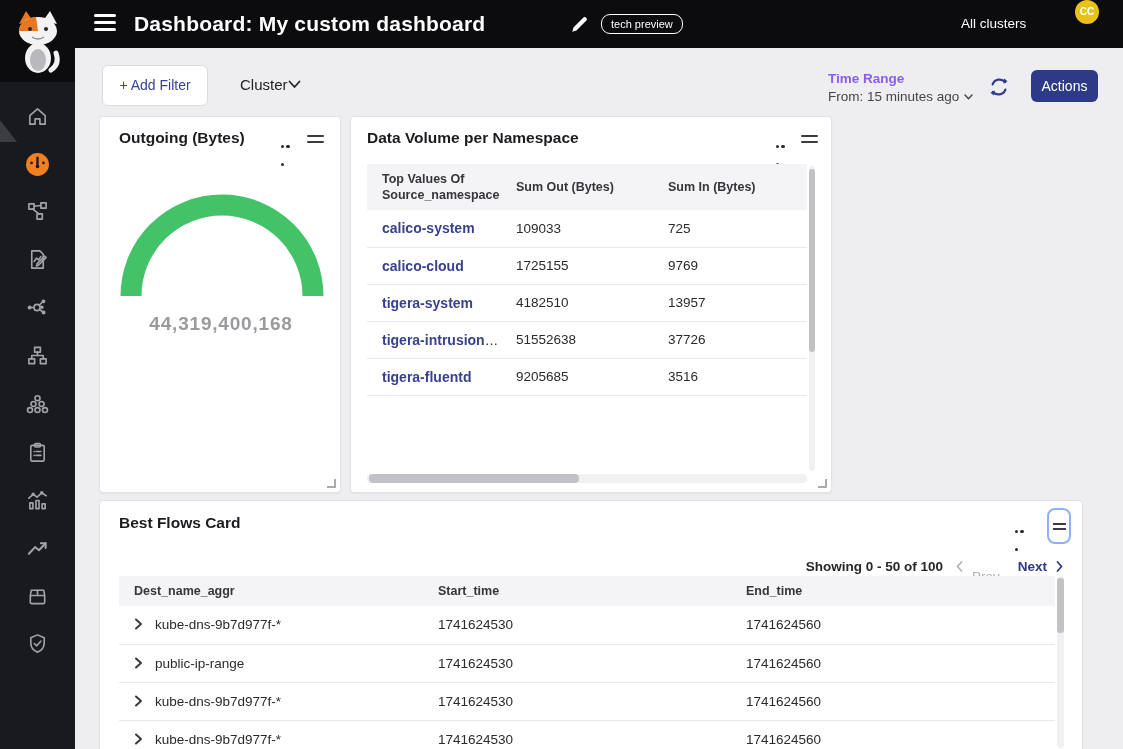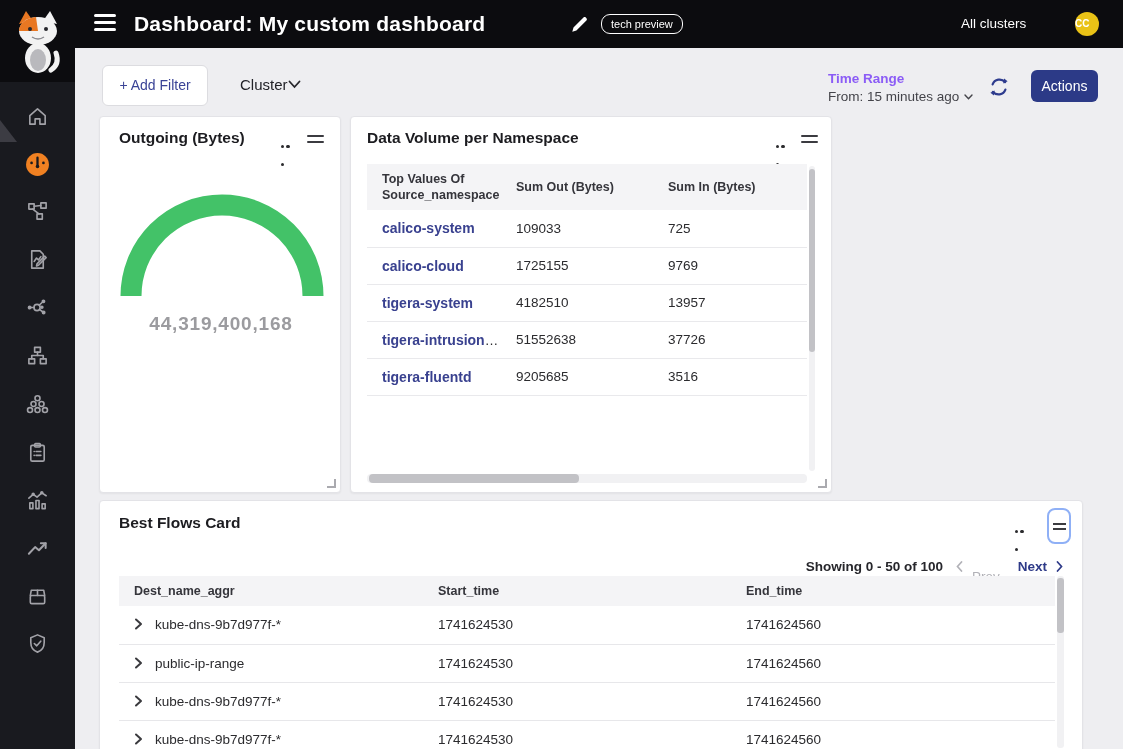--- a/index.html
+++ b/index.html
@@ -9,21 +9,21 @@
   .abs { position:absolute; }
 
   
   .header { left:0; top:0; width:1123px; height:48px; background:#0c0c0f; z-index:5; }
   .hamburger { left:94px; top:14px; width:22px; height:20px; cursor:pointer; }
   .hamburger span { display:block; height:2.5px; background:#fff; border-radius:2px; margin-bottom:4.5px; }
   .page-title { left:134px; top:0; height:48px; line-height:48px; color:#fff; font-size:21px; font-weight:700; letter-spacing:.2px; white-space:nowrap; }
   .pencil { left:569px; top:13px; width:22px; height:22px; }
   .badge { left:601px; top:14px; height:20px; border:1px solid #fff; border-radius:9px; color:#fff; font-size:11px; line-height:18px; padding:0 9px; }
   .all-clusters { left:961px; top:0; height:48px; line-height:48px; color:#fff; font-size:13.5px; cursor:pointer; }
-  .avatar { left:1075px; top:12px; width:24px; height:24px; border-radius:50%; background:#e9c216; color:#fff; font-size:10px; font-weight:700; line-height:24px; cursor:pointer; }
+  .avatar { left:1075px; top:0; width:24px; height:24px; border-radius:50%; background:#e9c216; color:#fff; font-size:10px; font-weight:700; text-align:center; line-height:24px; cursor:pointer; }
 
   
   .sidebar { left:0; top:48px; width:75px; height:701px; background:#191a1f; z-index:4; }
   .logo-block { left:0; top:0; width:75px; height:82px; background:#0c0c0f; z-index:6; display:flex; align-items:flex-start; justify-content:center; padding-top:8px; }
   .side-notch { left:0; top:120px; width:17px; height:22px; background:#3c3c43; clip-path:polygon(0 0,100% 100%,0 100%); z-index:5; }
   .side-item { left:0; width:75px; height:44px; display:flex; align-items:center; justify-content:center; cursor:pointer; z-index:6; }
   .side-item svg { stroke:#a2a2a8; fill:none; stroke-width:1.7; stroke-linecap:round; stroke-linejoin:round; }
 
   
   .btn-add-filter { left:102px; top:65px; width:106px; height:41px; background:#fff; border:1px solid #dcdce0; border-radius:6px; color:#3a4396; font-size:14px; font-weight:500; text-align:center; line-height:39px; cursor:pointer; }

